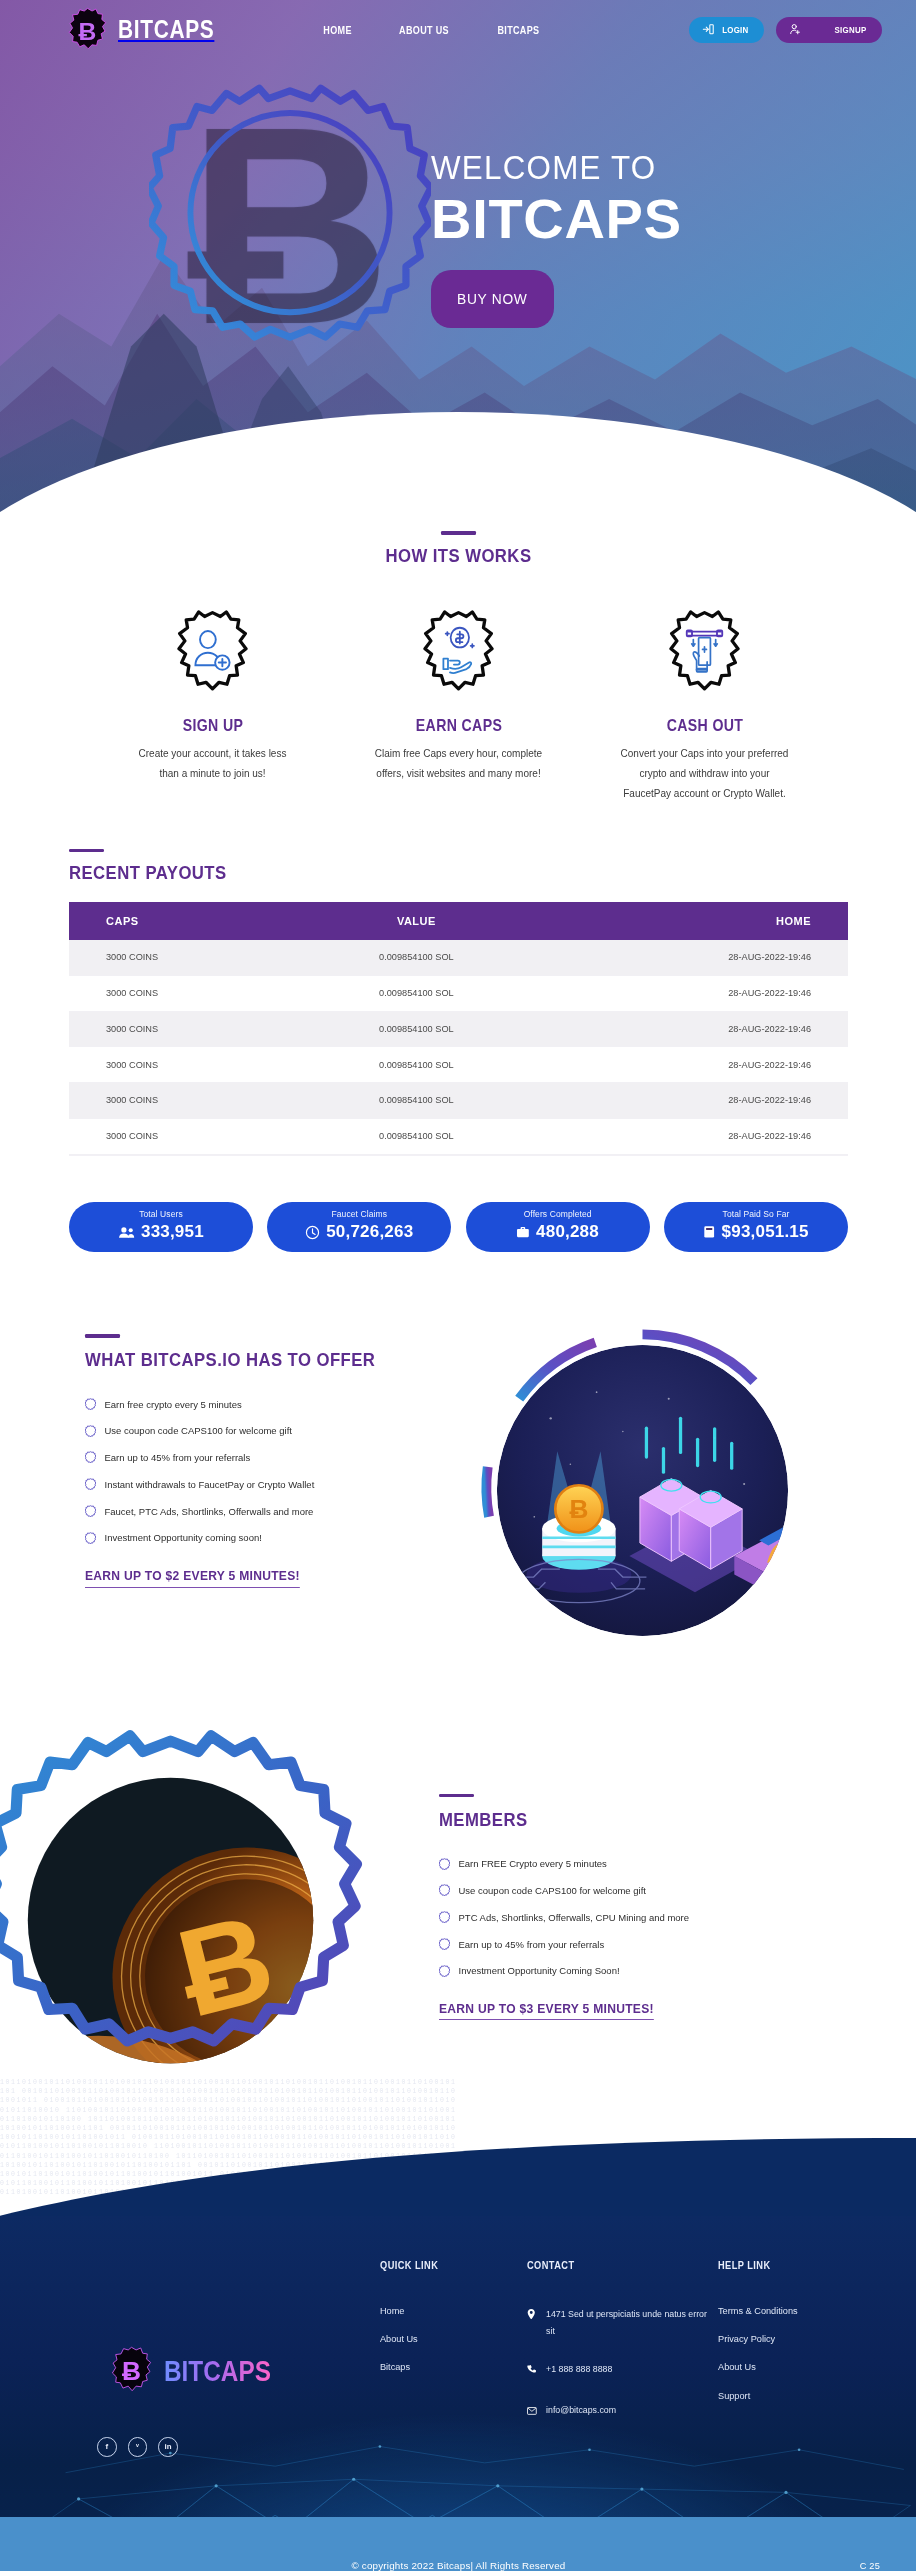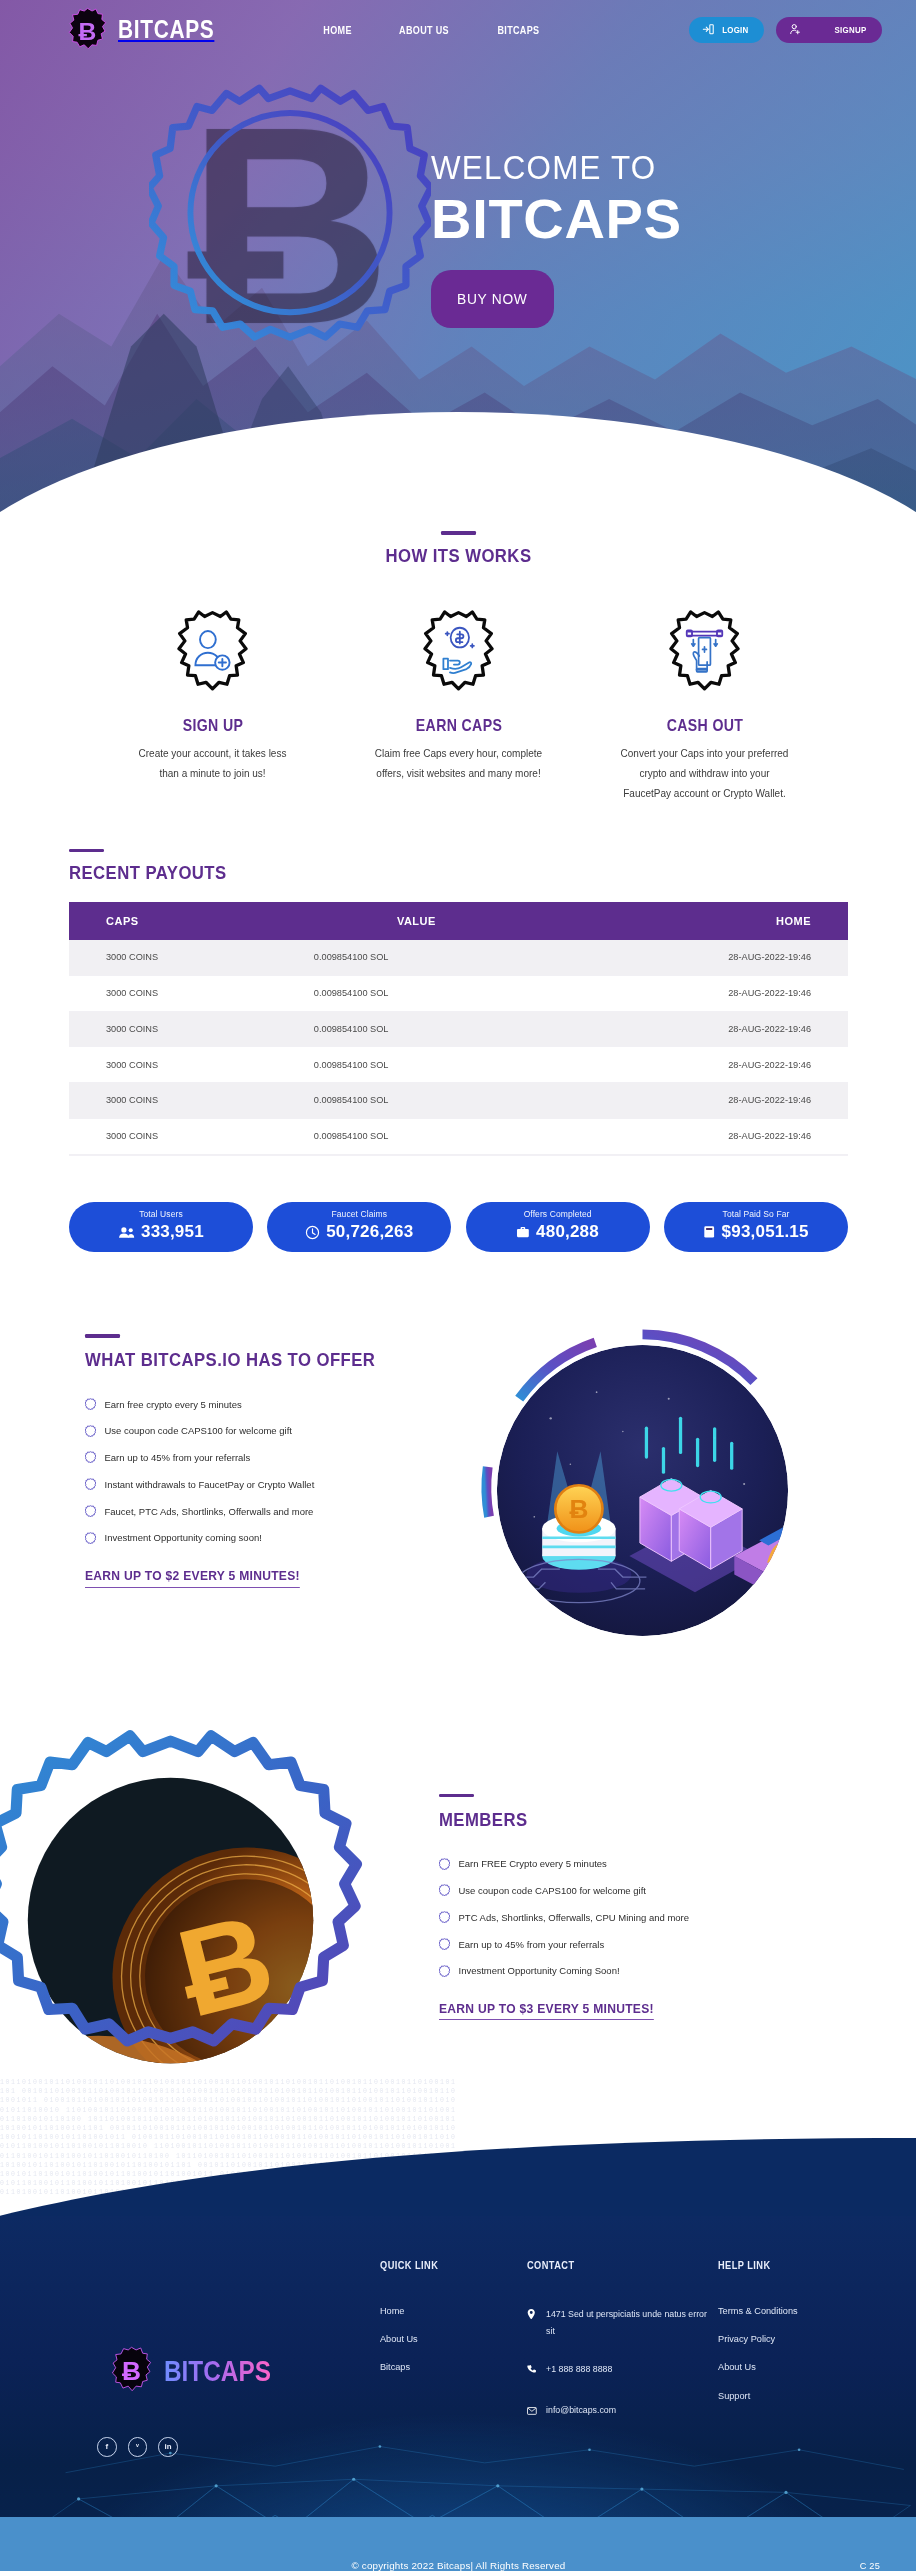--- a/index.html
+++ b/index.html
@@ -126,21 +126,21 @@
     width:779px; margin-top:18.3px; border-collapse:collapse;
     box-shadow:0 0.7px 0 #eceaf1;
     font-size:9.2px;
   }
   .ptable thead th {
     background:#5d2d8e; color:#fff; font-size:11px; font-weight:700; letter-spacing:0.5px;
     padding:13px 0; text-align:center;
   }
   .ptable thead th:first-child { text-align:left; padding-left:37px; }
   .ptable thead th.c-date { padding-right:37px; text-align:right; }
-  .ptable tbody td { padding:12.4px 0; color:#4a4a4a; border-bottom:0.7px solid #f1f0f4; }
+  .ptable tbody td { padding:12.4px 0; color:#4a4a4a; text-align:center; border-bottom:0.7px solid #f1f0f4; }
   .ptable tbody td:first-child { text-align:left; padding-left:37px; }
   .ptable tbody td.c-date { text-align:right; padding-right:37px; }
   .ptable tbody tr:nth-child(odd) { background:#f1f0f3; }
   .ptable tbody tr:nth-child(even) { background:#fff; }
 
   
   .stats { display:flex; justify-content:space-between; gap:14.4px; width:779px; margin:47px auto 0; }
   .stat {
     flex:1; background:#1d4ed8; color:#fff; border-radius:25px;
     padding:7.2px 6.5px 9.8px; text-align:center;

